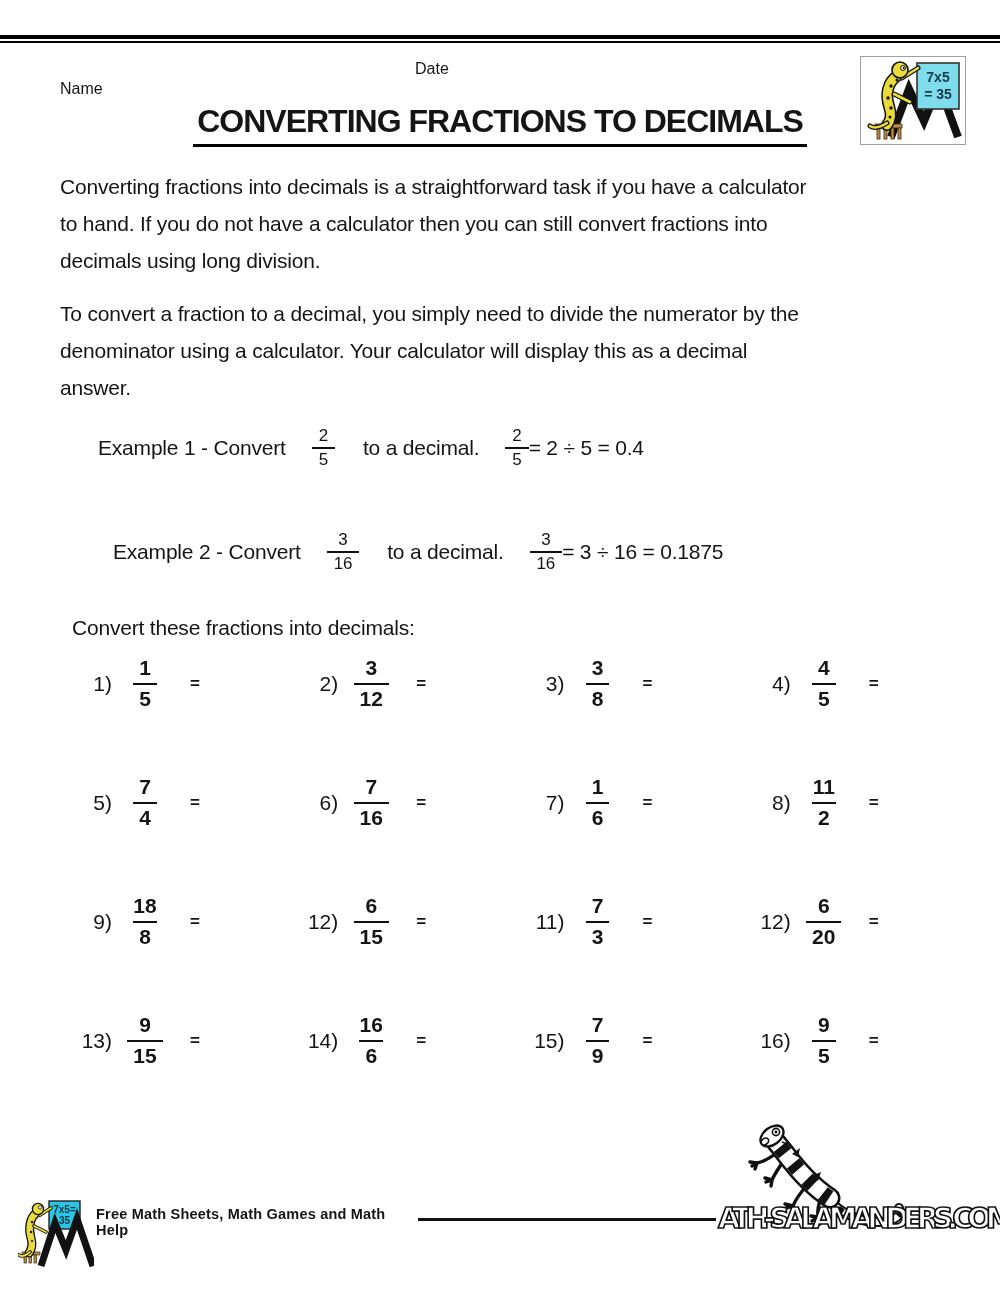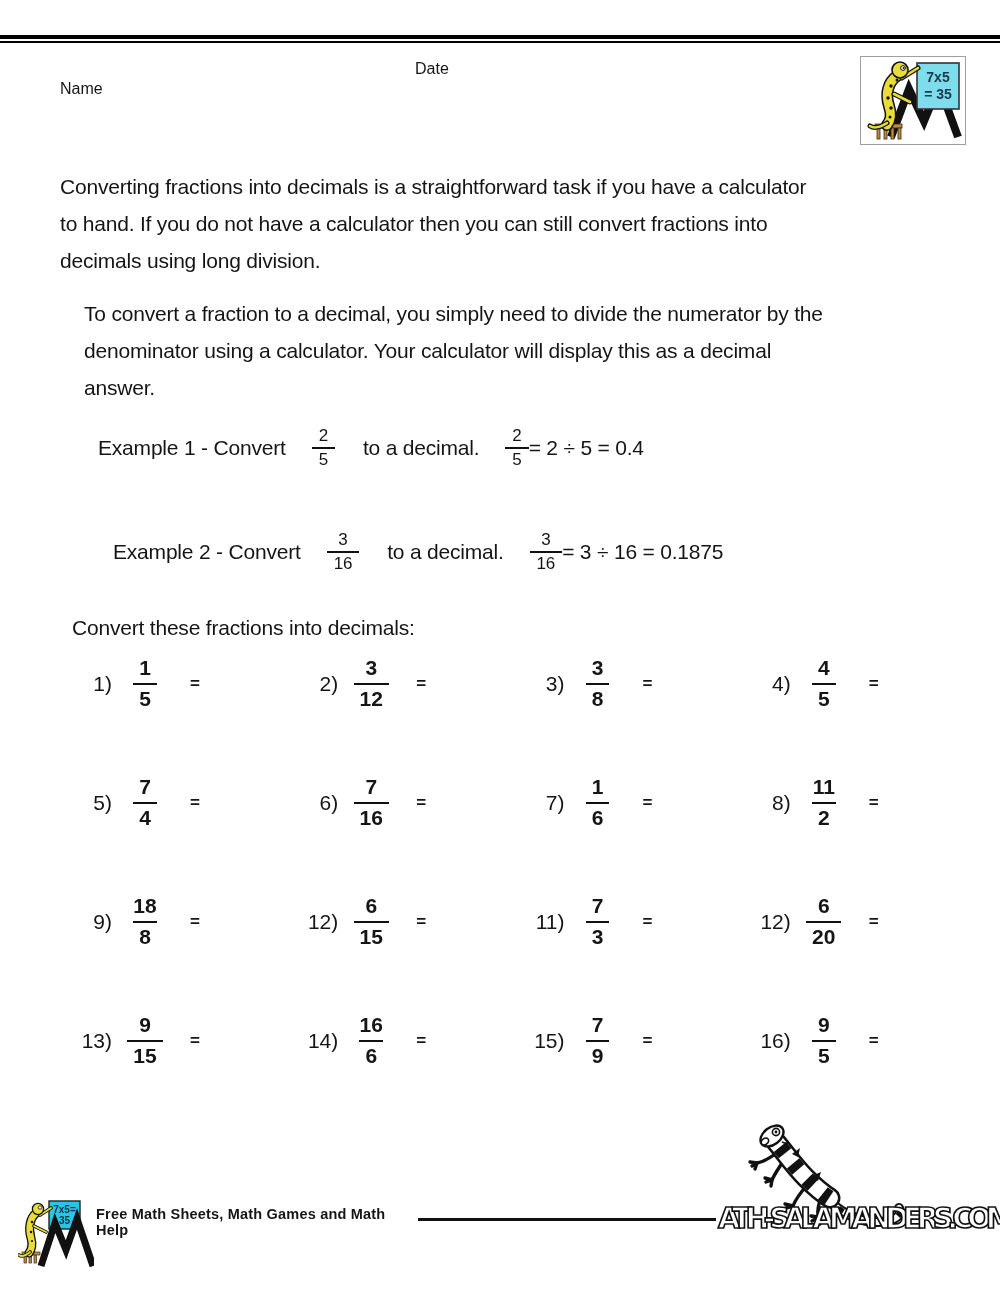--- a/index.html
+++ b/index.html
@@ -23,21 +23,21 @@
 
   .title-wrap{position:absolute;top:103px;left:0;width:1000px;text-align:center;}
   .title{
     display:inline-block;font-size:32px;font-weight:600;letter-spacing:-1px;
     border-bottom:3px solid #000;padding:0 4px 4px 4px;
   }
 
   .para{position:absolute;left:60px;width:900px;font-size:21px;letter-spacing:-0.2px;}
   .para .line{display:block;height:37px;line-height:37px;white-space:nowrap;}
   .para-1{top:168px;}
-  .para-2{top:295px;margin-left:24px;}
+  .para-2{top:295px;}
 
   .example{position:absolute;display:flex;align-items:center;font-size:21px;letter-spacing:-0.2px;}
   .example-1{top:420px;left:98px;height:56px;}
   .example-2{top:524px;left:113px;height:56px;}
   .example .txt{white-space:nowrap;}
   .example .gap-a{margin-left:26px;}
   .example .gap-b{margin-left:28px;}
   .example .gap-c{margin-left:0;}
 
   .frac{display:inline-flex;flex-direction:column;align-items:center;line-height:1.05;}
@@ -116,20 +116,23 @@
         <circle cx="43.6" cy="12" r="1" fill="#111"></circle>
         <circle cx="31" cy="30" r="1.7" fill="#111"></circle>
         <circle cx="28" cy="42" r="1.7" fill="#111"></circle>
         <circle cx="31" cy="52" r="1.7" fill="#111"></circle>
         <circle cx="30" cy="61" r="1.5" fill="#111"></circle>
         <circle cx="37" cy="24" r="1.5" fill="#111"></circle>
       </g>
     </svg>
   </div>
 
+  <div class="title-wrap">
+    <span class="title">CONVERTING FRACTIONS TO DECIMALS</span>
+  </div>
 
   <div class="para para-1">
     <span class="line">Converting fractions into decimals is a straightforward task if you have a calculator</span>
     <span class="line">to hand. If you do not have a calculator then you can still convert fractions into</span>
     <span class="line">decimals using long division.</span>
   </div>
 
   <div class="para para-2">
     <span class="line">To convert a fraction to a decimal, you simply need to divide the numerator by the</span>
     <span class="line">denominator using a calculator. Your calculator will display this as a decimal</span>

